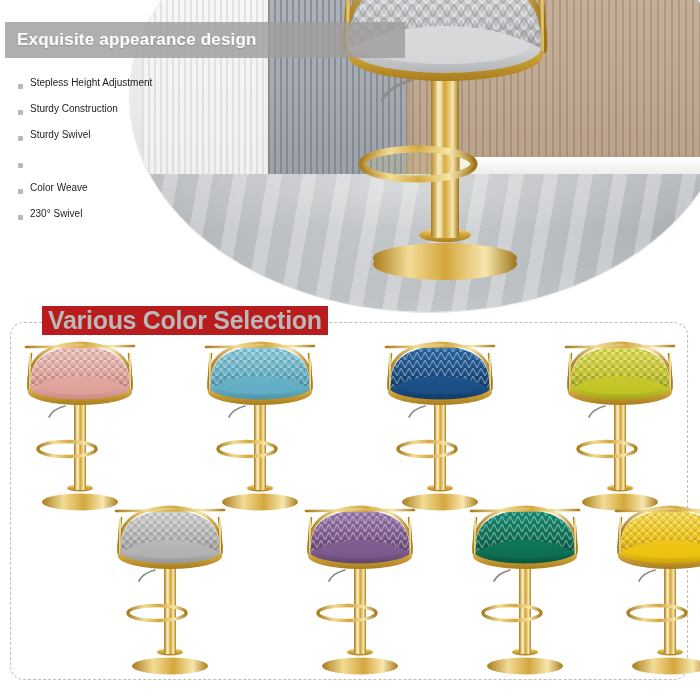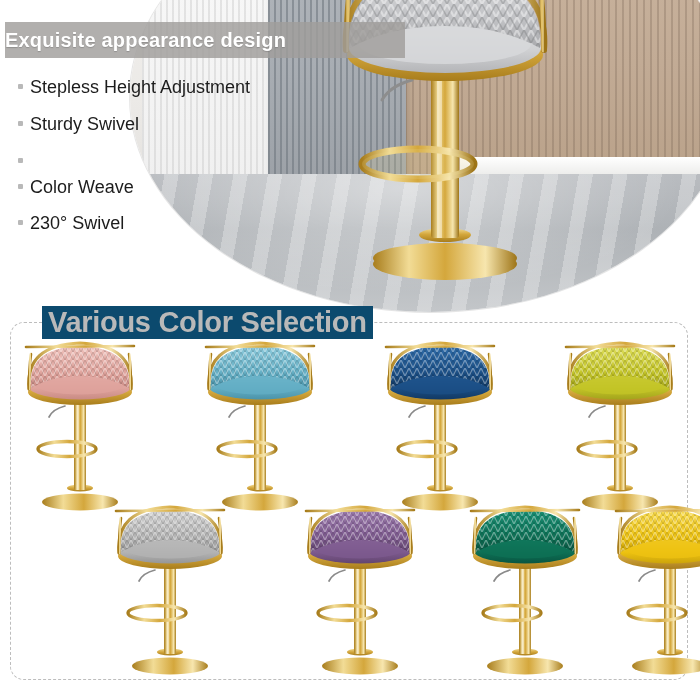--- a/index.html
+++ b/index.html
@@ -58,42 +58,42 @@
   .hero-stool{position:absolute;left:170px;top:70px;width:290px;height:335px;}
 
   
   .title-banner{
     position:absolute;left:5px;top:22px;
     width:400px;height:36px;
     background:rgba(160,158,155,.82);
     display:flex;align-items:center;
   }
   .title-text{
-    color:#ffffff;font-weight:bold;font-size:20px;
-    letter-spacing:.2px;white-space:nowrap;
+    color:#ffffff;font-weight:bold;font-size:17px;
+    letter-spacing:.2px;padding-left:12px;white-space:nowrap;
     text-shadow:0 1px 1px rgba(90,90,90,.35);
   }
 
   
   .feature-list{position:absolute;left:18px;top:76px;width:235px;}
   .feature-item{display:flex;align-items:flex-start;margin-bottom:13px;}
   .bullet-dot{
     width:5px;height:5px;background:#b9b9b9;border-radius:1px;
     margin-top:8px;margin-right:7px;flex:0 0 auto;
   }
   .feature-label{
-    font-size:18px;color:#1c1c1c;line-height:1.32;
+    font-size:10px;color:#1c1c1c;line-height:1.32;
   }
 
   
   .selection-title{
     position:absolute;left:42px;top:306px;
-    font-size:29px;font-weight:bold;color:#b9b9b9;
+    font-size:25px;font-weight:bold;color:#b9b9b9;
     letter-spacing:-.3px;white-space:nowrap;z-index:4;
-    background:#0c4a6e;padding:0 6px;
+    background:#b91c1c;padding:0 6px;
   }
   .dashed-box{
     position:absolute;left:10px;top:322px;
     width:678px;height:358px;
     border:1.6px dashed #bdbdbd;border-radius:14px;
     box-sizing:border-box;z-index:1;
   }
   .swatch-grid{position:absolute;left:0;top:322px;width:700px;height:360px;z-index:2;}
   .stool-cell{position:absolute;}
   .stool-cell svg{display:block;width:100%;height:100%;}
@@ -178,20 +178,24 @@
     <span class="title-text">Exquisite appearance design</span>
   </div>
 
   <div class="feature-list">
     <div class="feature-item">
       <span class="bullet-dot"></span>
       <span class="feature-label">Stepless Height Adjustment</span>
     </div>
     <div class="feature-item">
       <span class="bullet-dot"></span>
+      <span class="feature-label">Sturdy Construction</span>
+    </div>
+    <div class="feature-item">
+      <span class="bullet-dot"></span>
       <span class="feature-label">Sturdy Swivel</span>
     </div>
     <div class="feature-item">
       <span class="bullet-dot"></span>
     </div>
     <div class="feature-item">
       <span class="bullet-dot"></span>
       <span class="feature-label">Color Weave</span>
     </div>
     <div class="feature-item">

